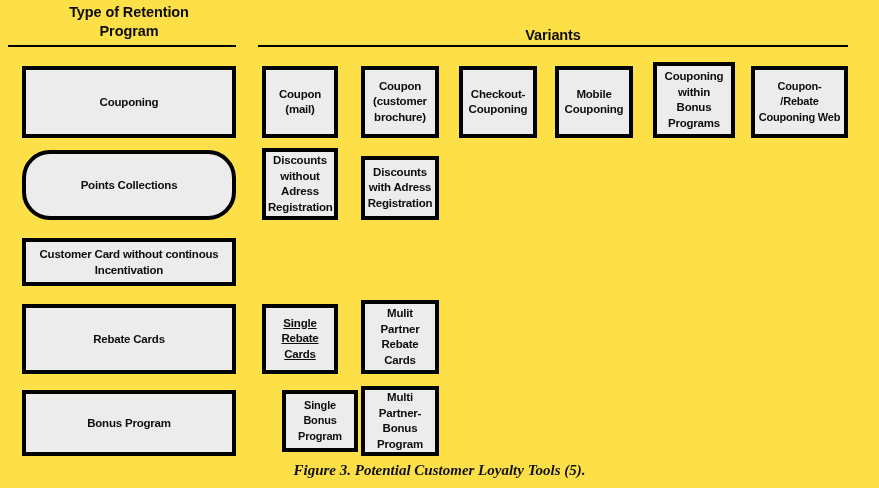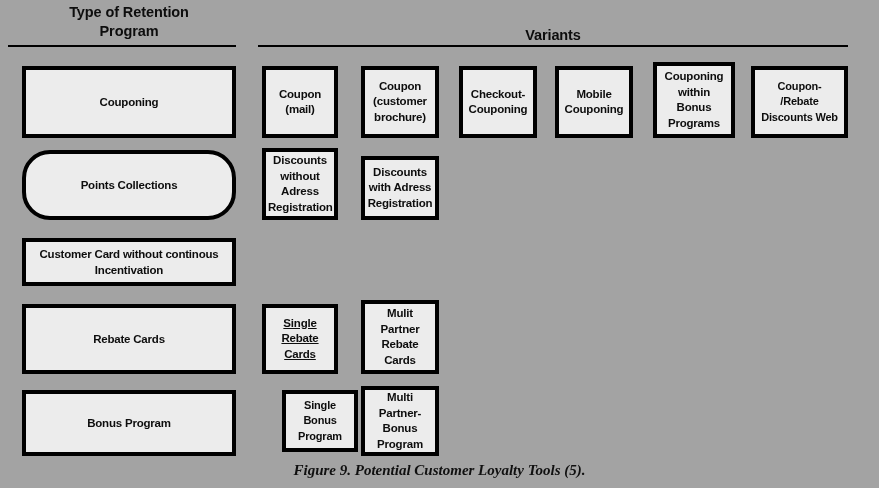--- a/index.html
+++ b/index.html
@@ -7,21 +7,21 @@
     padding: 0;
     background: #ffffff;
   }
   body {
     font-family: "Liberation Sans", sans-serif;
   }
   #figure {
     position: relative;
     width: 879px;
     height: 488px;
-    background: #a3a3a3;
+    background: #fde047;
     overflow: hidden;
   }
   .hdr {
     position: absolute;
     text-align: center;
     font-weight: bold;
     font-size: 14.5px;
     line-height: 19px;
     color: #0d0d0d;
     letter-spacing: -0.1px;
@@ -119,21 +119,21 @@
   <div class="box var" style="left:653px; top:62px; width:82px; height:76px;">
     <span class="box-label" style="white-space:pre-line;">Couponing
 within
 Bonus
 Programs</span>
   </div>
 
   <div class="box var-narrow" style="left:751px; top:66px; width:97px; height:72px;">
     <span class="box-label" style="white-space:pre-line;">Coupon-
 /Rebate
-Discounts Web</span>
+Couponing Web</span>
   </div>
 
   <div class="box cat" style="left:22px; top:150px; width:214px; height:70px;border-radius:28px;">
     <span class="box-label">Points Collections</span>
   </div>
 
   <div class="box var" style="left:262px; top:148px; width:76px; height:72px;">
     <span class="box-label" style="white-space:pre-line;">Discounts
 without
 Adress
@@ -177,16 +177,16 @@
   </div>
 
   <div class="box var" style="left:361px; top:386px; width:78px; height:70px;">
     <span class="box-label" style="white-space:pre-line;">Multi
 Partner-
 Bonus
 Program</span>
   </div>
 
   <div class="caption" style="top:462px;">
-    <span>Figure 9. Potential Customer Loyalty Tools (5).</span>
+    <span>Figure 3. Potential Customer Loyalty Tools (5).</span>
   </div>
 
 </div>
 
 </body></html>

